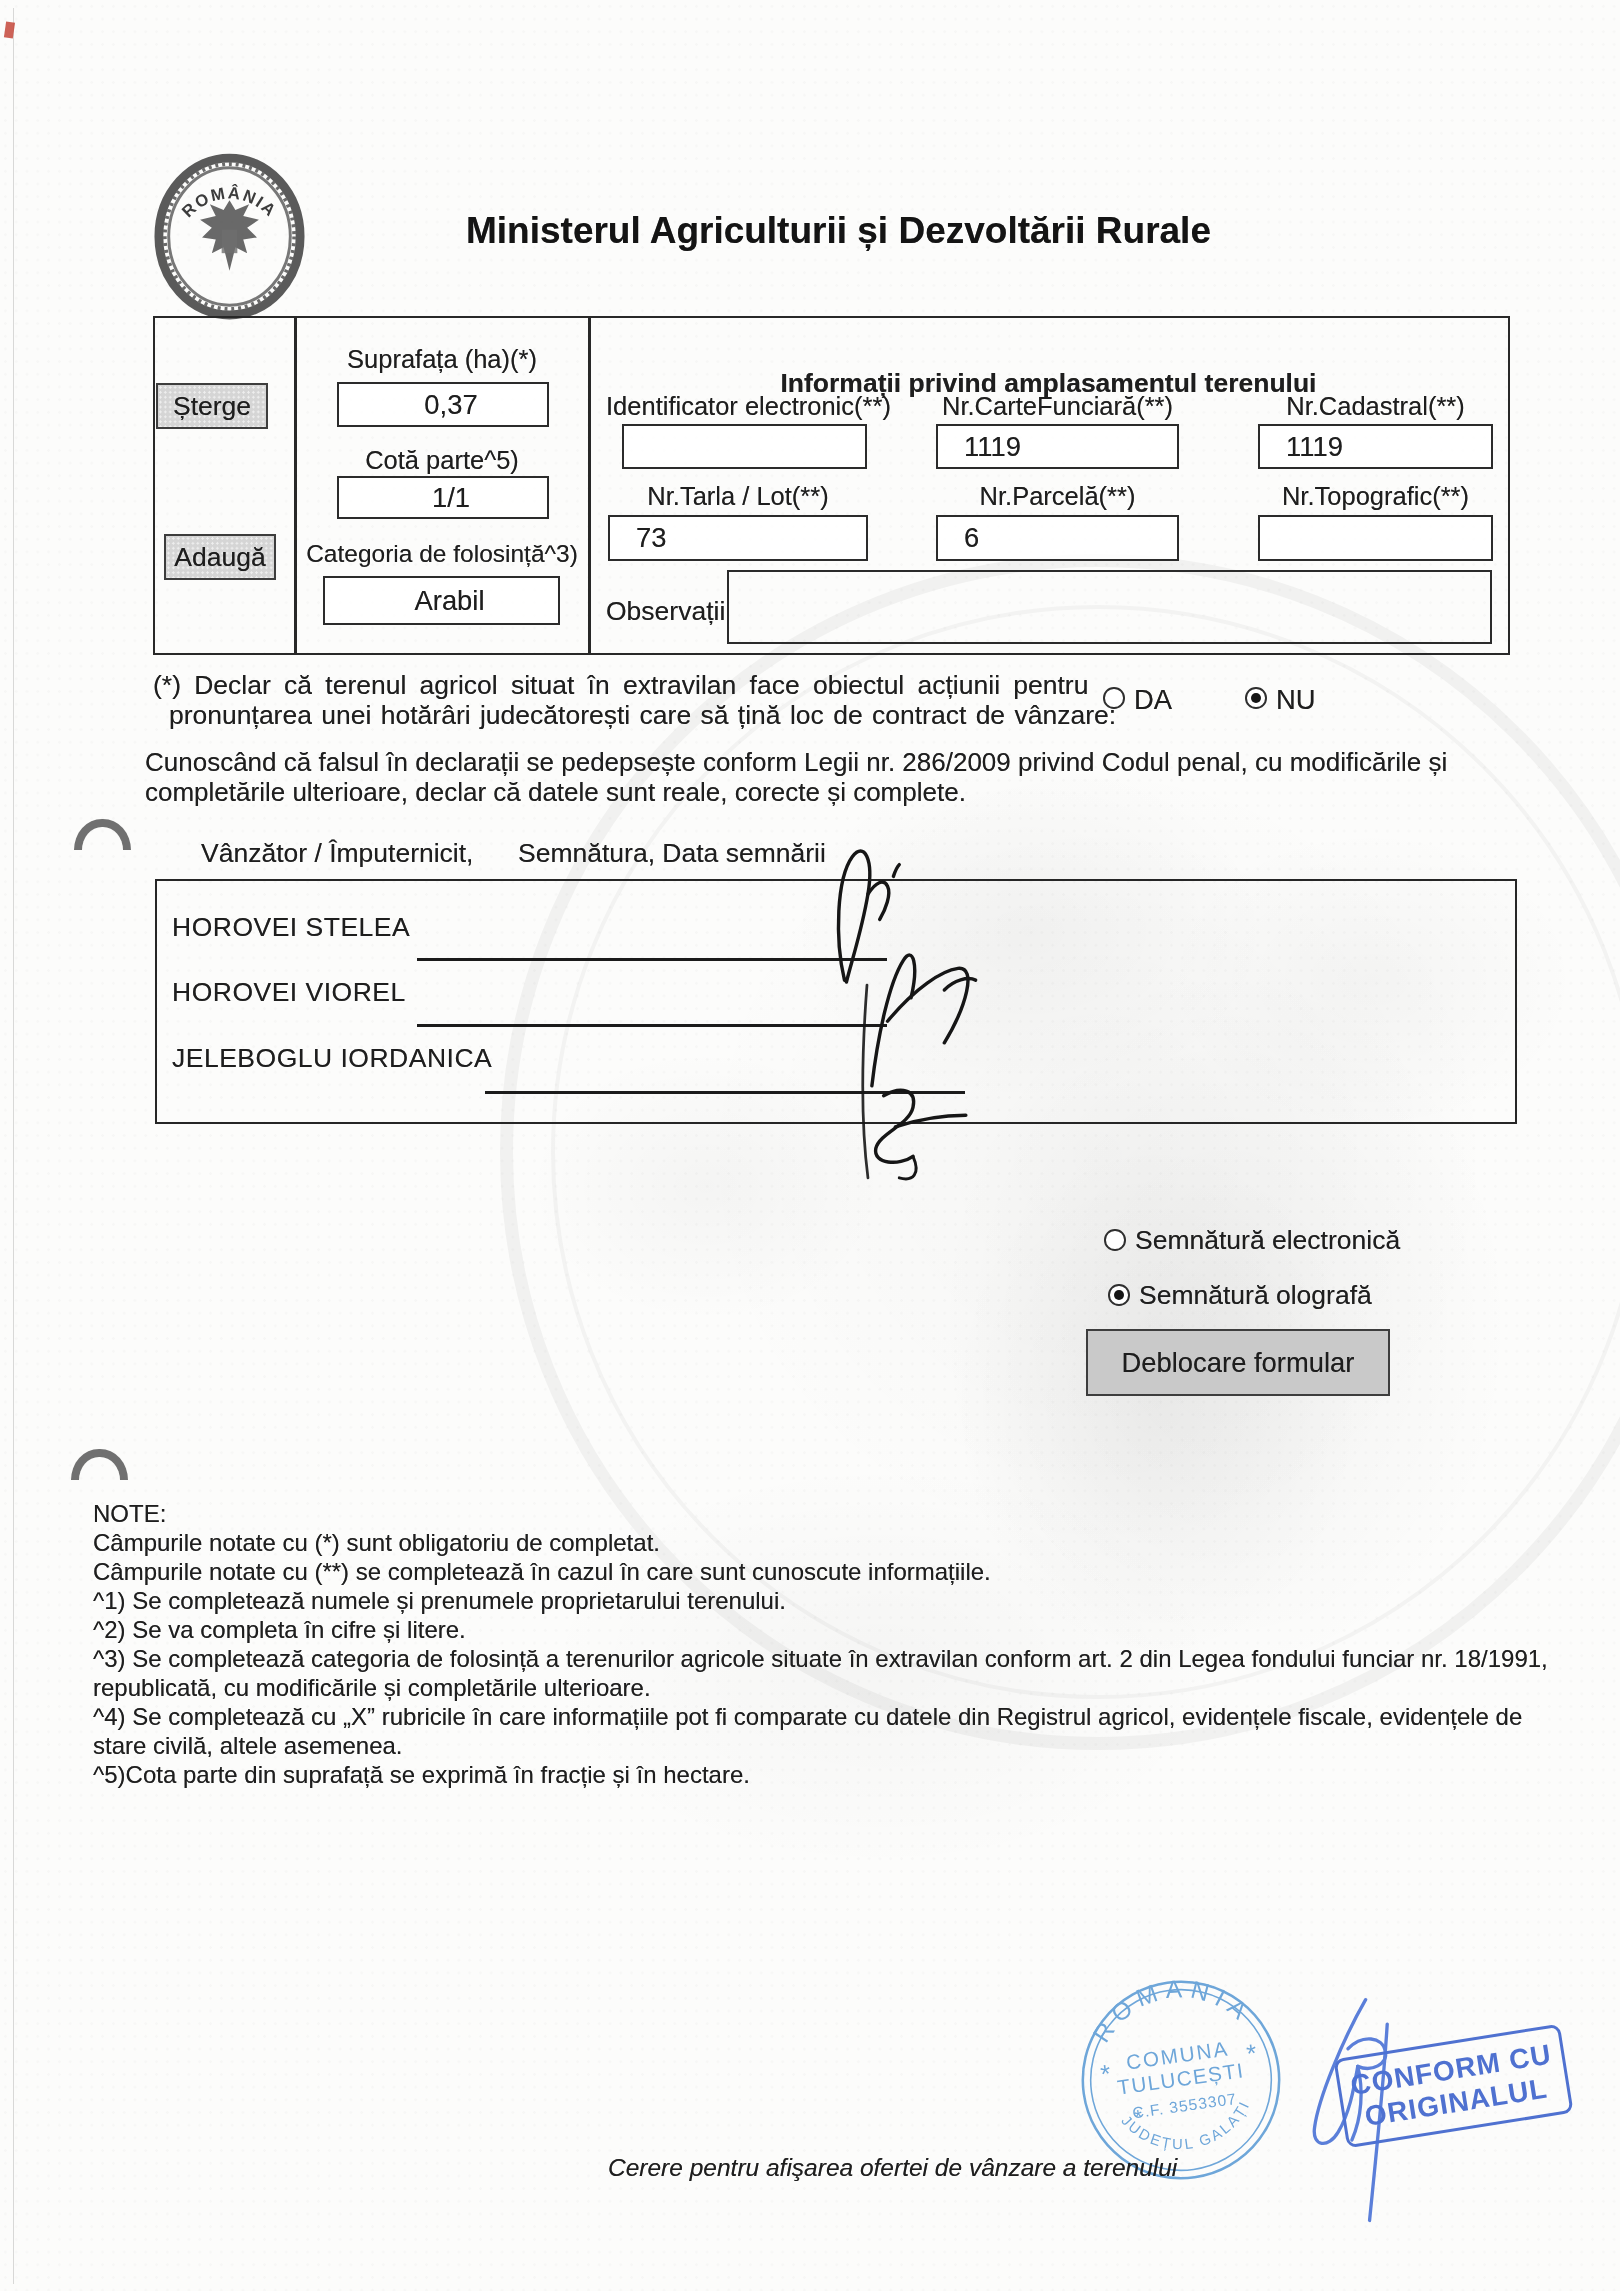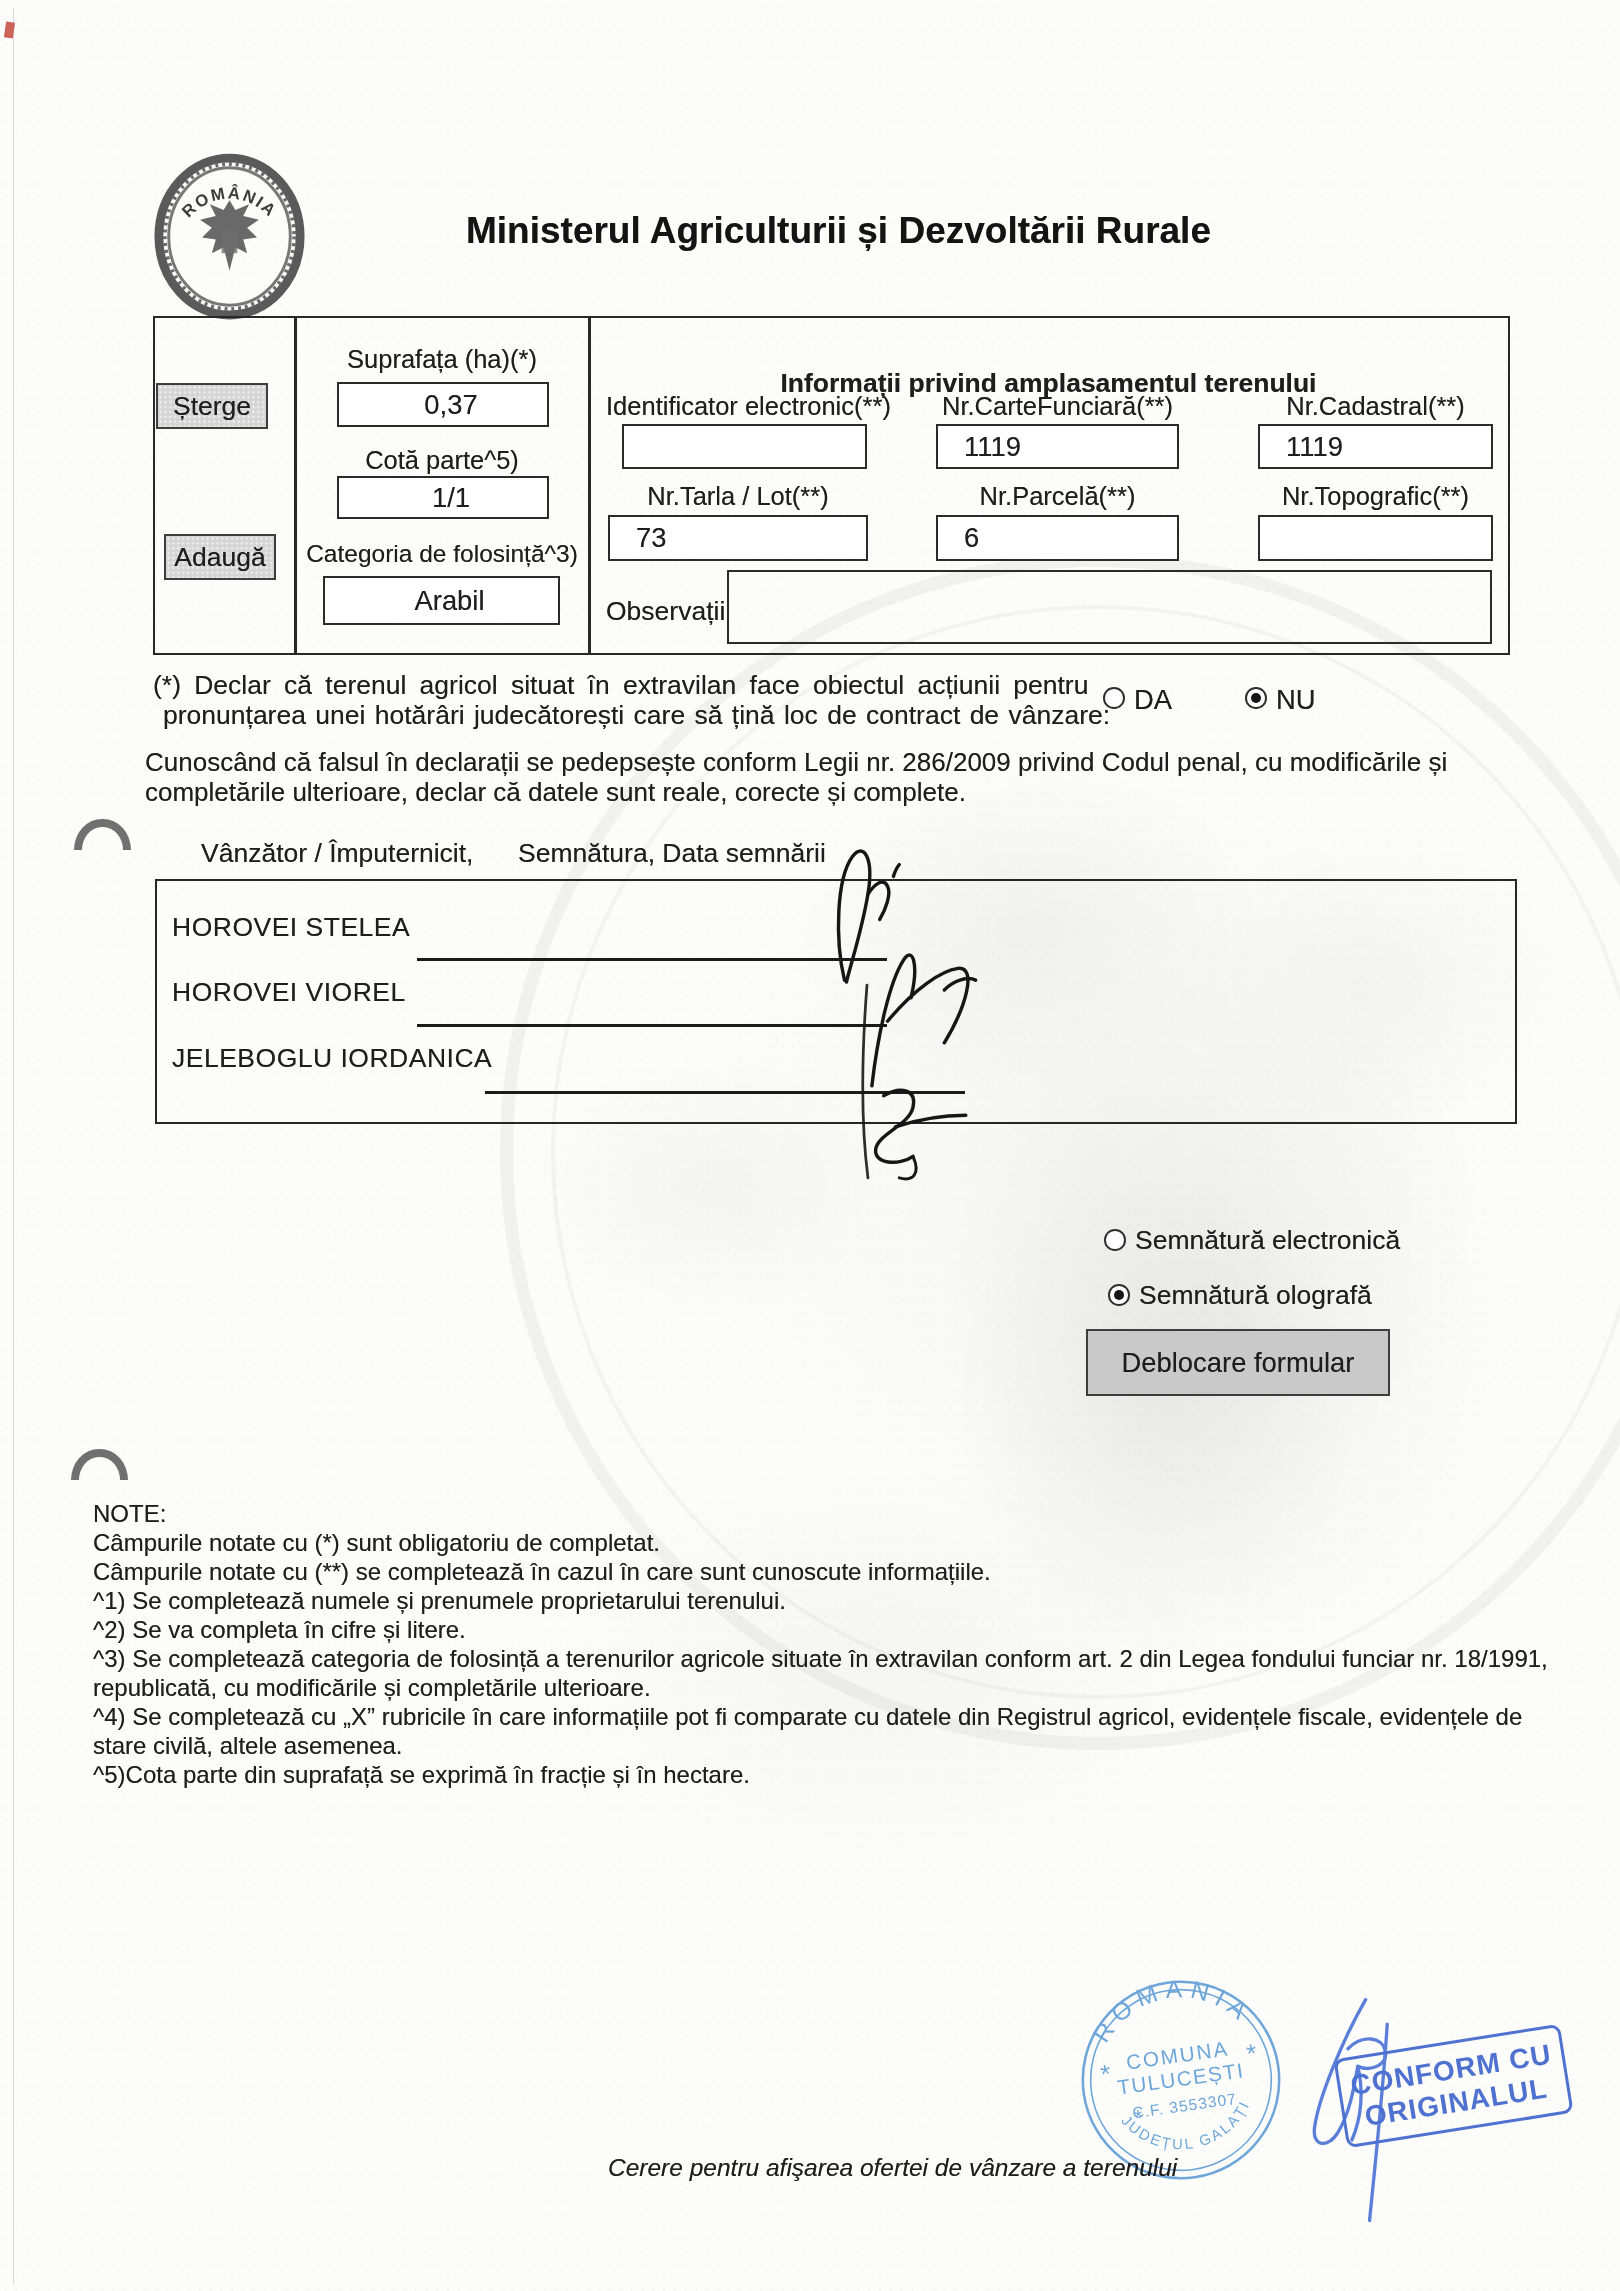--- a/index.html
+++ b/index.html
@@ -128,21 +128,21 @@
   <div class="txt" style="left:936px; top:482px; width:243px; text-align:center; font-size:25.5px;">Nr.Parcelă(**)</div>
   <div class="ibox padl" style="left:936px; top:515px; width:243px; height:46px;">6</div>
 
   <div class="txt" style="left:1258px; top:482px; width:235px; text-align:center; font-size:25.5px;">Nr.Topografic(**)</div>
   <div class="ibox padl" style="left:1258px; top:515px; width:235px; height:46px;"></div>
 
   <div class="txt" style="left:606px; top:596px; font-size:26.5px;">Observații</div>
   <div class="ibox padl" style="left:727px; top:570px; width:765px; height:74px; background:transparent;"></div>
 
   <div class="txt" style="left:153px; top:670px; font-size:26.5px; word-spacing:5.9px;">(*) Declar că terenul agricol situat în extravilan face obiectul acțiunii pentru</div>
-  <div class="txt" style="left:163px; top:700px; font-size:26.5px; word-spacing:2px;">pronunțarea unei hotărâri judecătorești care să țină loc de contract de vânzare:</div>
+  <div class="txt" style="left:169px; top:700px; font-size:26.5px; word-spacing:2px;">pronunțarea unei hotărâri judecătorești care să țină loc de contract de vânzare:</div>
   <div class="radio" style="left:1103px; top:687px;"></div>
   <div class="txt" style="left:1134px; top:684px; font-size:27.4px;">DA</div>
   <div class="radio sel" style="left:1245px; top:687px;"></div>
   <div class="txt" style="left:1276px; top:684px; font-size:27.4px;">NU</div>
 
   <div class="txt" style="left:145px; top:747px; font-size:26px;">Cunoscând că falsul în declarații se pedepsește conform Legii nr. 286/2009 privind Codul penal, cu modificările și</div>
   <div class="txt" style="left:145px; top:777px; font-size:26px;">completările ulterioare, declar că datele sunt reale, corecte și complete.</div>
 
   <div class="txt" style="left:201px; top:838px; font-size:26.5px;">Vânzător / Împuternicit,</div>
   <div class="txt" style="left:518px; top:838px; font-size:26.5px;">Semnătura, Data semnării</div>

